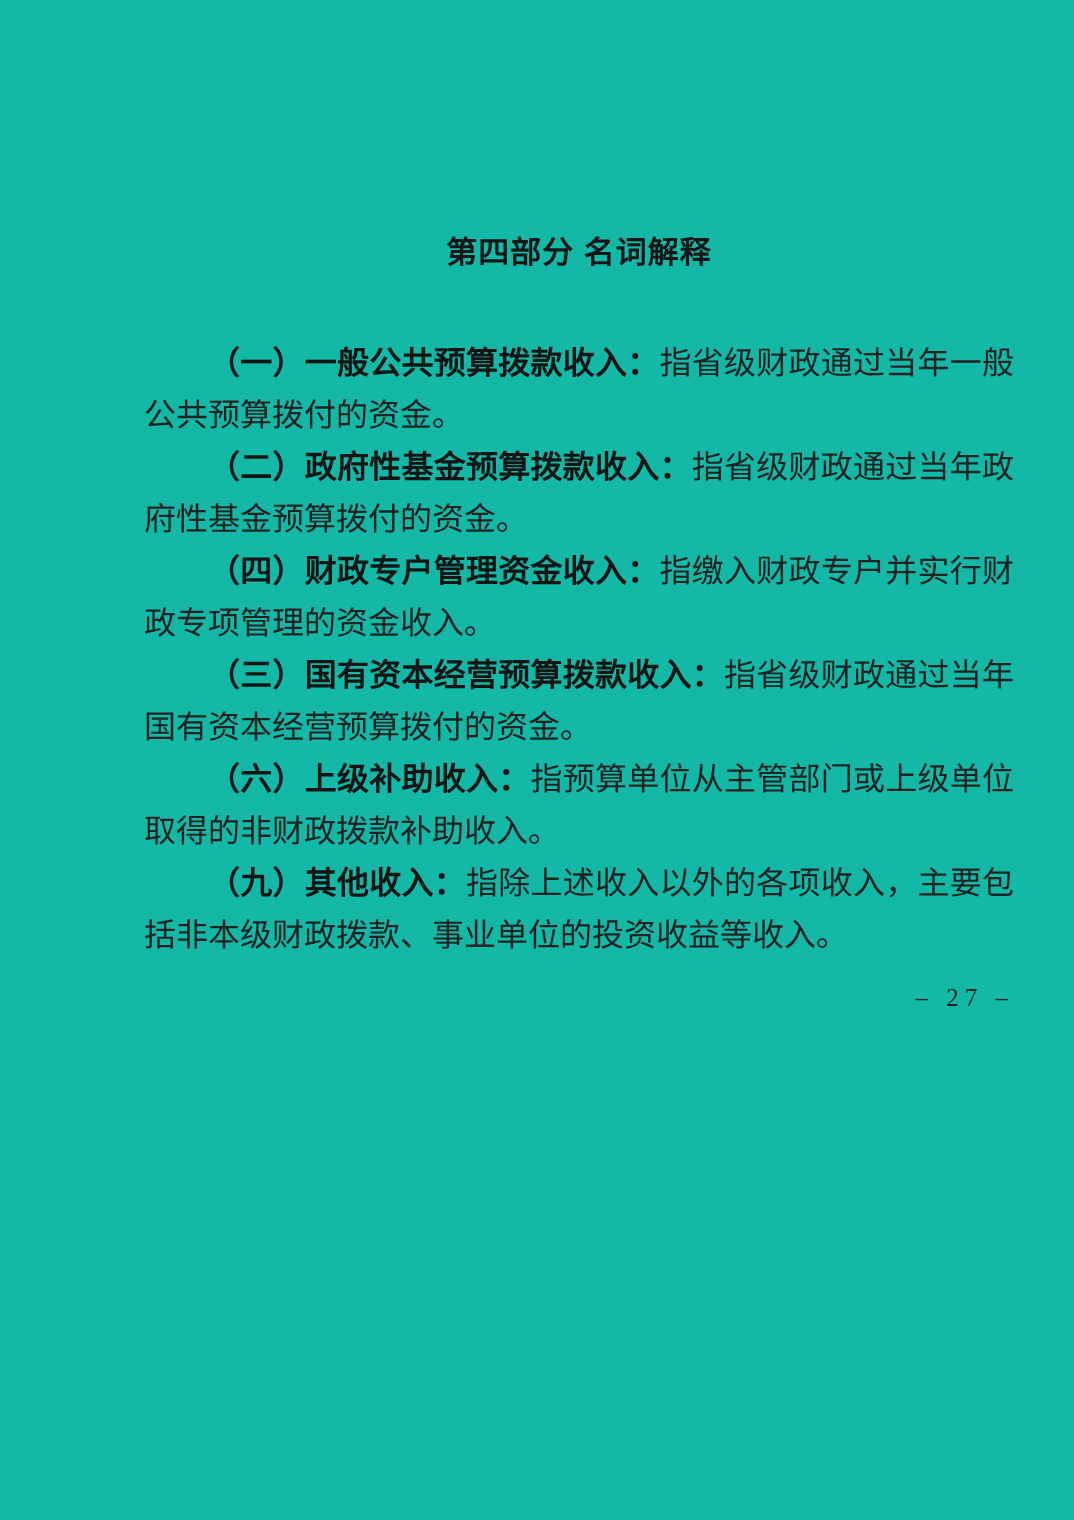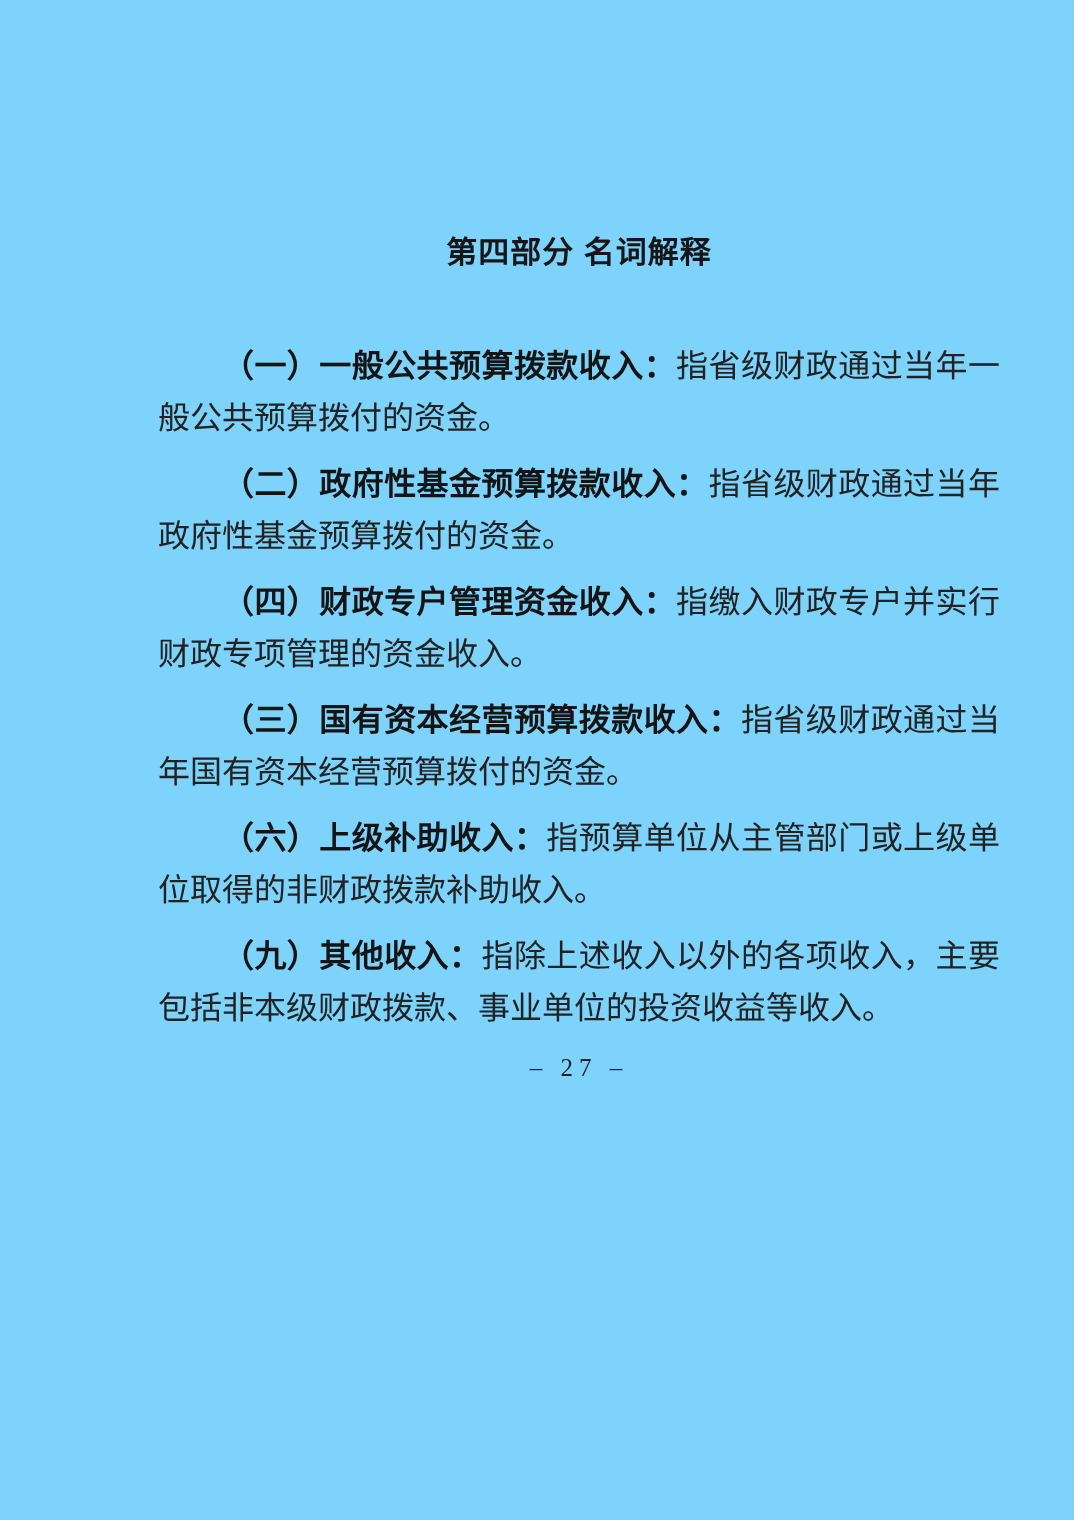--- a/index.html
+++ b/index.html
@@ -2,21 +2,21 @@
 <html lang="zh-CN"><head>
 <meta charset="utf-8">
 <style>
   * { margin: 0; padding: 0; box-sizing: border-box; }
   html, body { background: #ffffff; }
   .page {
     position: relative;
     width: 1074px;
     height: 1520px;
     margin: 0 auto;
-    background: #7dd3fc;
+    background: #14b8a6;
     color: #1c1c1c;
     padding: 232px 60px 0 144px;
     overflow: hidden;
   }
   .doc-title {
     font-family: "Liberation Sans", sans-serif;
     font-weight: 700;
     font-size: 31px;
     line-height: 42px;
     text-align: center;
@@ -27,33 +27,34 @@
   .doc-body {
     font-family: "Liberation Serif", serif;
     font-size: 32px;
     line-height: 52px;
     text-align: justify;
     text-justify: inter-ideograph;
     color: #222222;
   }
   .doc-body p {
     text-indent: 2em;
-    margin: 14px;
+    margin: 0;
+    font-family: Liberation Mono, monospace;
   }
   .term {
     font-weight: 700;
     color: #141414;
   }
   .definition {
     font-weight: 400;
   }
   .page-number {
     font-family: "Liberation Serif", serif;
     font-size: 25px;
-    text-align: center;
+    text-align: right;
     color: #222222;
     margin-top: 20px;
     letter-spacing: 6px;
   }
 </style>
 </head>
 <body>
 
 <div class="page">
 

